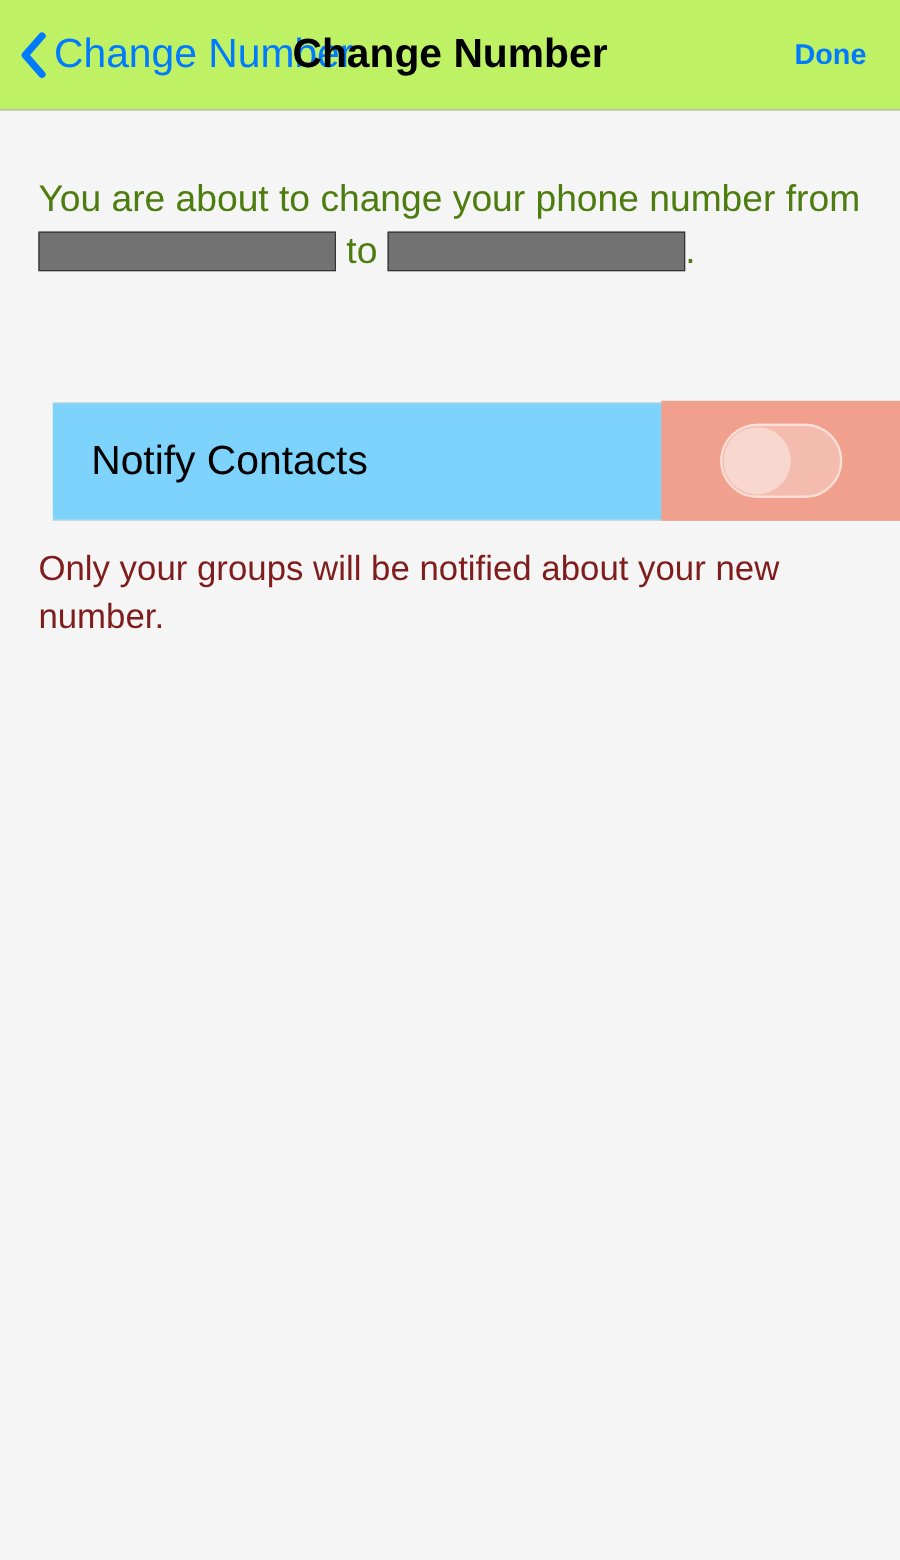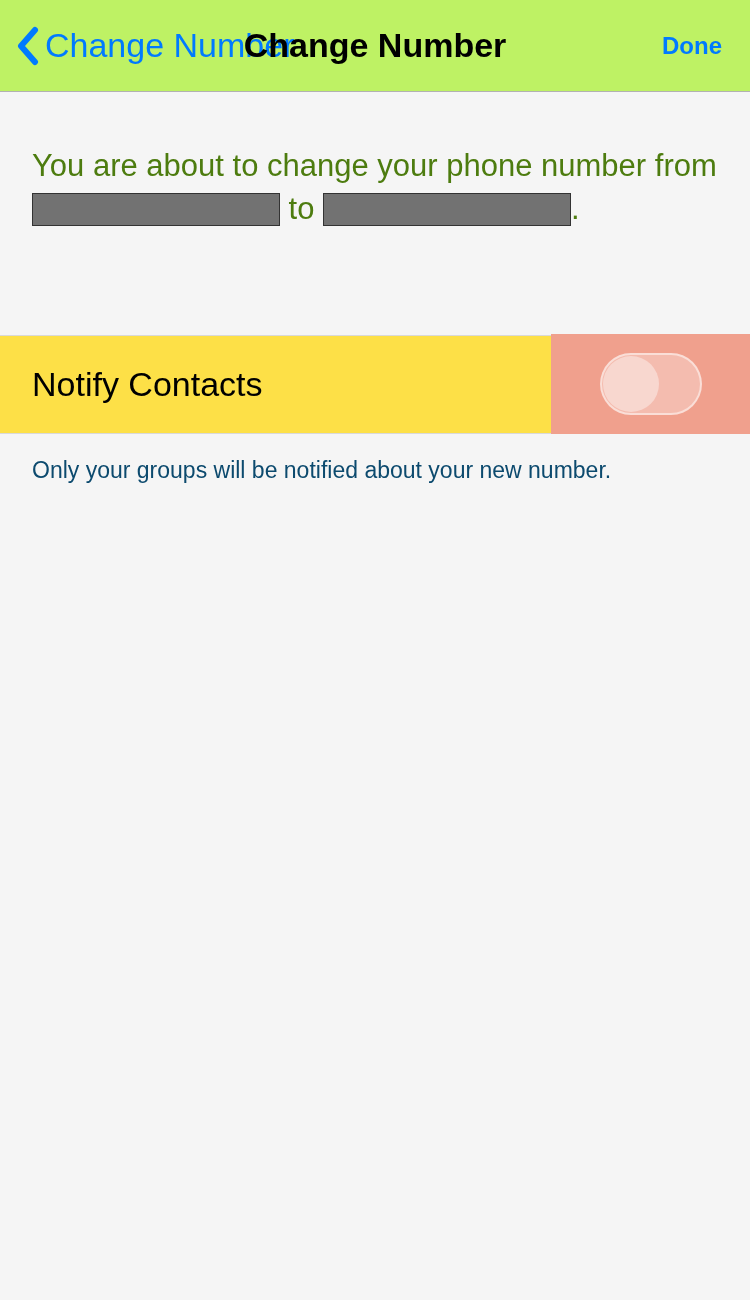--- a/index.html
+++ b/index.html
@@ -74,28 +74,29 @@
       width: 248px;
       height: 33px;
       background: #727272;
       border: 1px solid #333;
       vertical-align: middle;
       position: relative;
       top: -2px;
     }
     
     .setting-row {
-      background: #fde047;
+      background: #7dd3fc;
       border-top: 1px solid #d9d9d9;
       border-bottom: 1px solid #d9d9d9;
       padding: 0 0 0 32px;
       display: flex;
       align-items: center;
       height: 99px;
       position: relative;
+      margin-left: 44px;
     }
     
     .setting-label {
       font-size: 34px;
       color: #000;
       flex: 1;
     }
     
     .toggle-highlight {
       background: #f0a08d;
@@ -124,23 +125,23 @@
       height: 56px;
       border-radius: 50%;
       background: rgba(255,255,255,0.4);
       position: absolute;
       left: 1px;
       top: 1px;
     }
     
     .footer-text {
       padding: 20px 32px;
-      font-size: 23px;
+      font-size: 29px;
       line-height: 1.4;
-      color: #0c4a6e;
+      color: #7f1d1d;
     }
   </style>
 </head>
 <body>
 
 <div class="navbar">
   <div class="back-button">
     <svg class="back-chevron" width="24" height="40" viewBox="0 0 24 40" fill="none">
       <path d="M20 4 L6 20 L20 36" stroke="#007aff" stroke-width="6" stroke-linecap="round" stroke-linejoin="round"></path>
     </svg>

